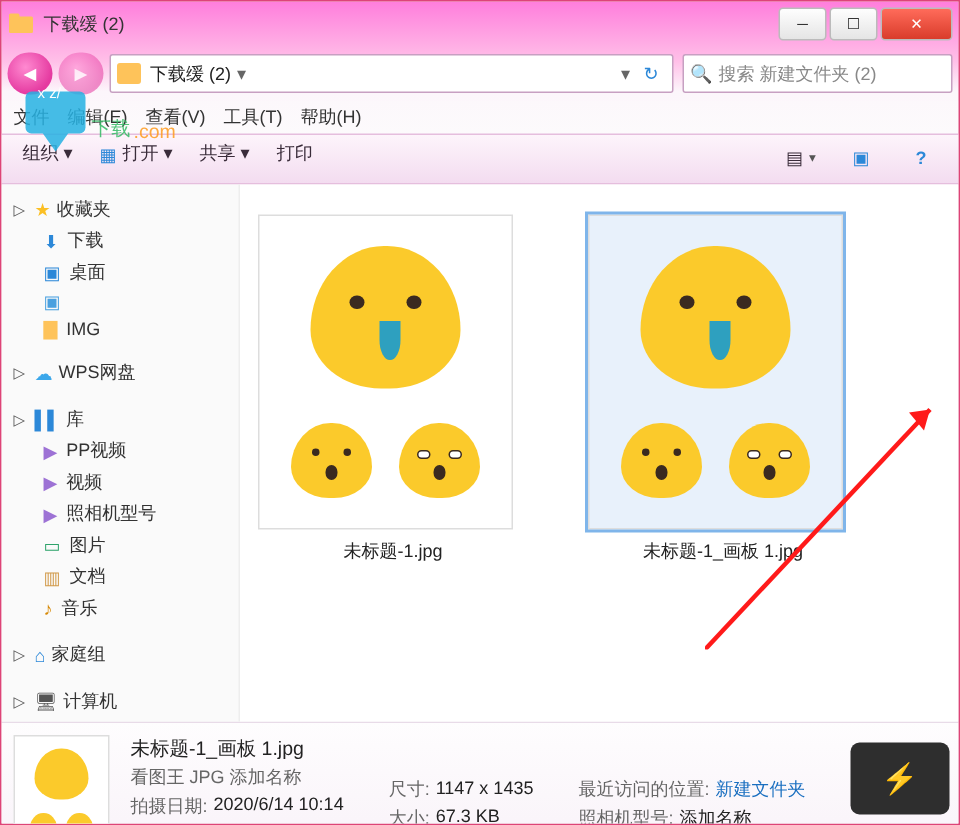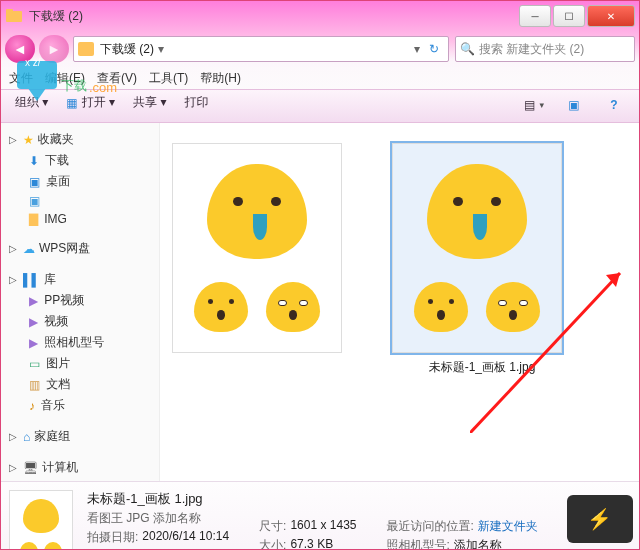--- a/index.html
+++ b/index.html
@@ -241,20 +241,21 @@
                 <span class="eye er"></span>
                 <span class="mouthO"></span>
               </span>
             <span class="egg sm">
                 <span class="eysq esl"></span>
                 <span class="eysq esr"></span>
                 <span class="mouthO"></span>
               </span>
           </div>
         </div>
+        <div class="tname">未标题-1.jpg</div>
       </div>
       <div class="thumb sel">
         <div class="timg">
           <span class="egg big">
               <span class="eye el"></span>
               <span class="eye er"></span>
               <span class="drool"></span>
             </span>
           <div class="row2">
             <span class="egg sm">
@@ -296,21 +297,21 @@
           </div>
         <div class="row">
             <span class="lab">标记:</span>
             <span class="link">添加标记</span>
           </div>
 
       </div>
       <div class="col" style="margin-top:28px">
         <div class="row">
             <span class="lab">尺寸:</span>
-            <span class="val">1601 x 1435</span>
+            <span class="val">1147 x 1435</span>
           </div>
         <div class="row">
             <span class="lab">大小:</span>
             <span class="val">67.3 KB</span>
           </div>
 
       </div>
       <div class="col" style="margin-top:28px">
         <div class="row">
             <span class="lab">最近访问的位置:</span>

